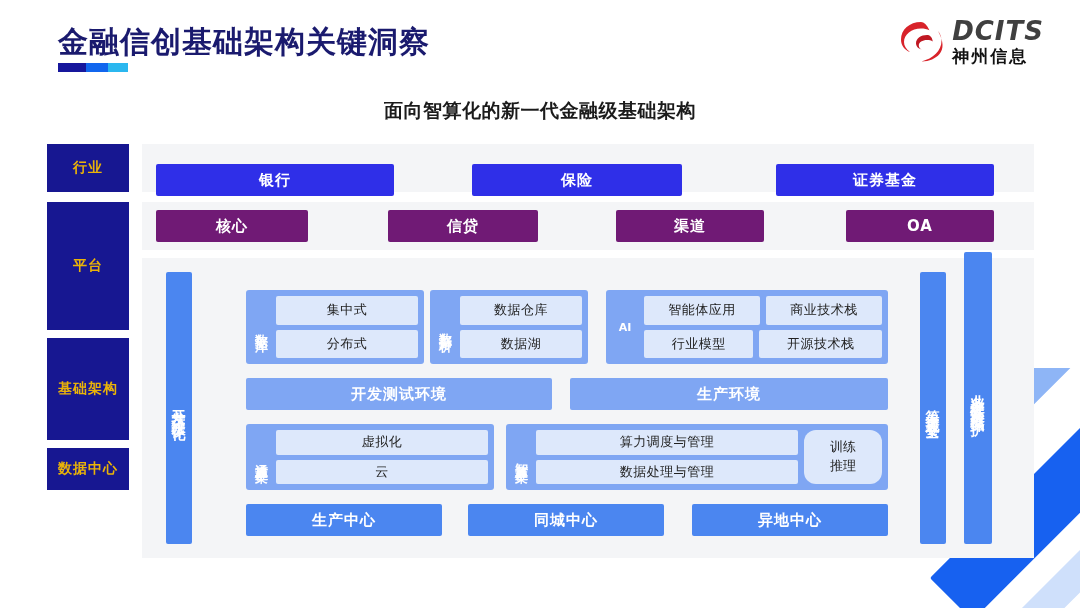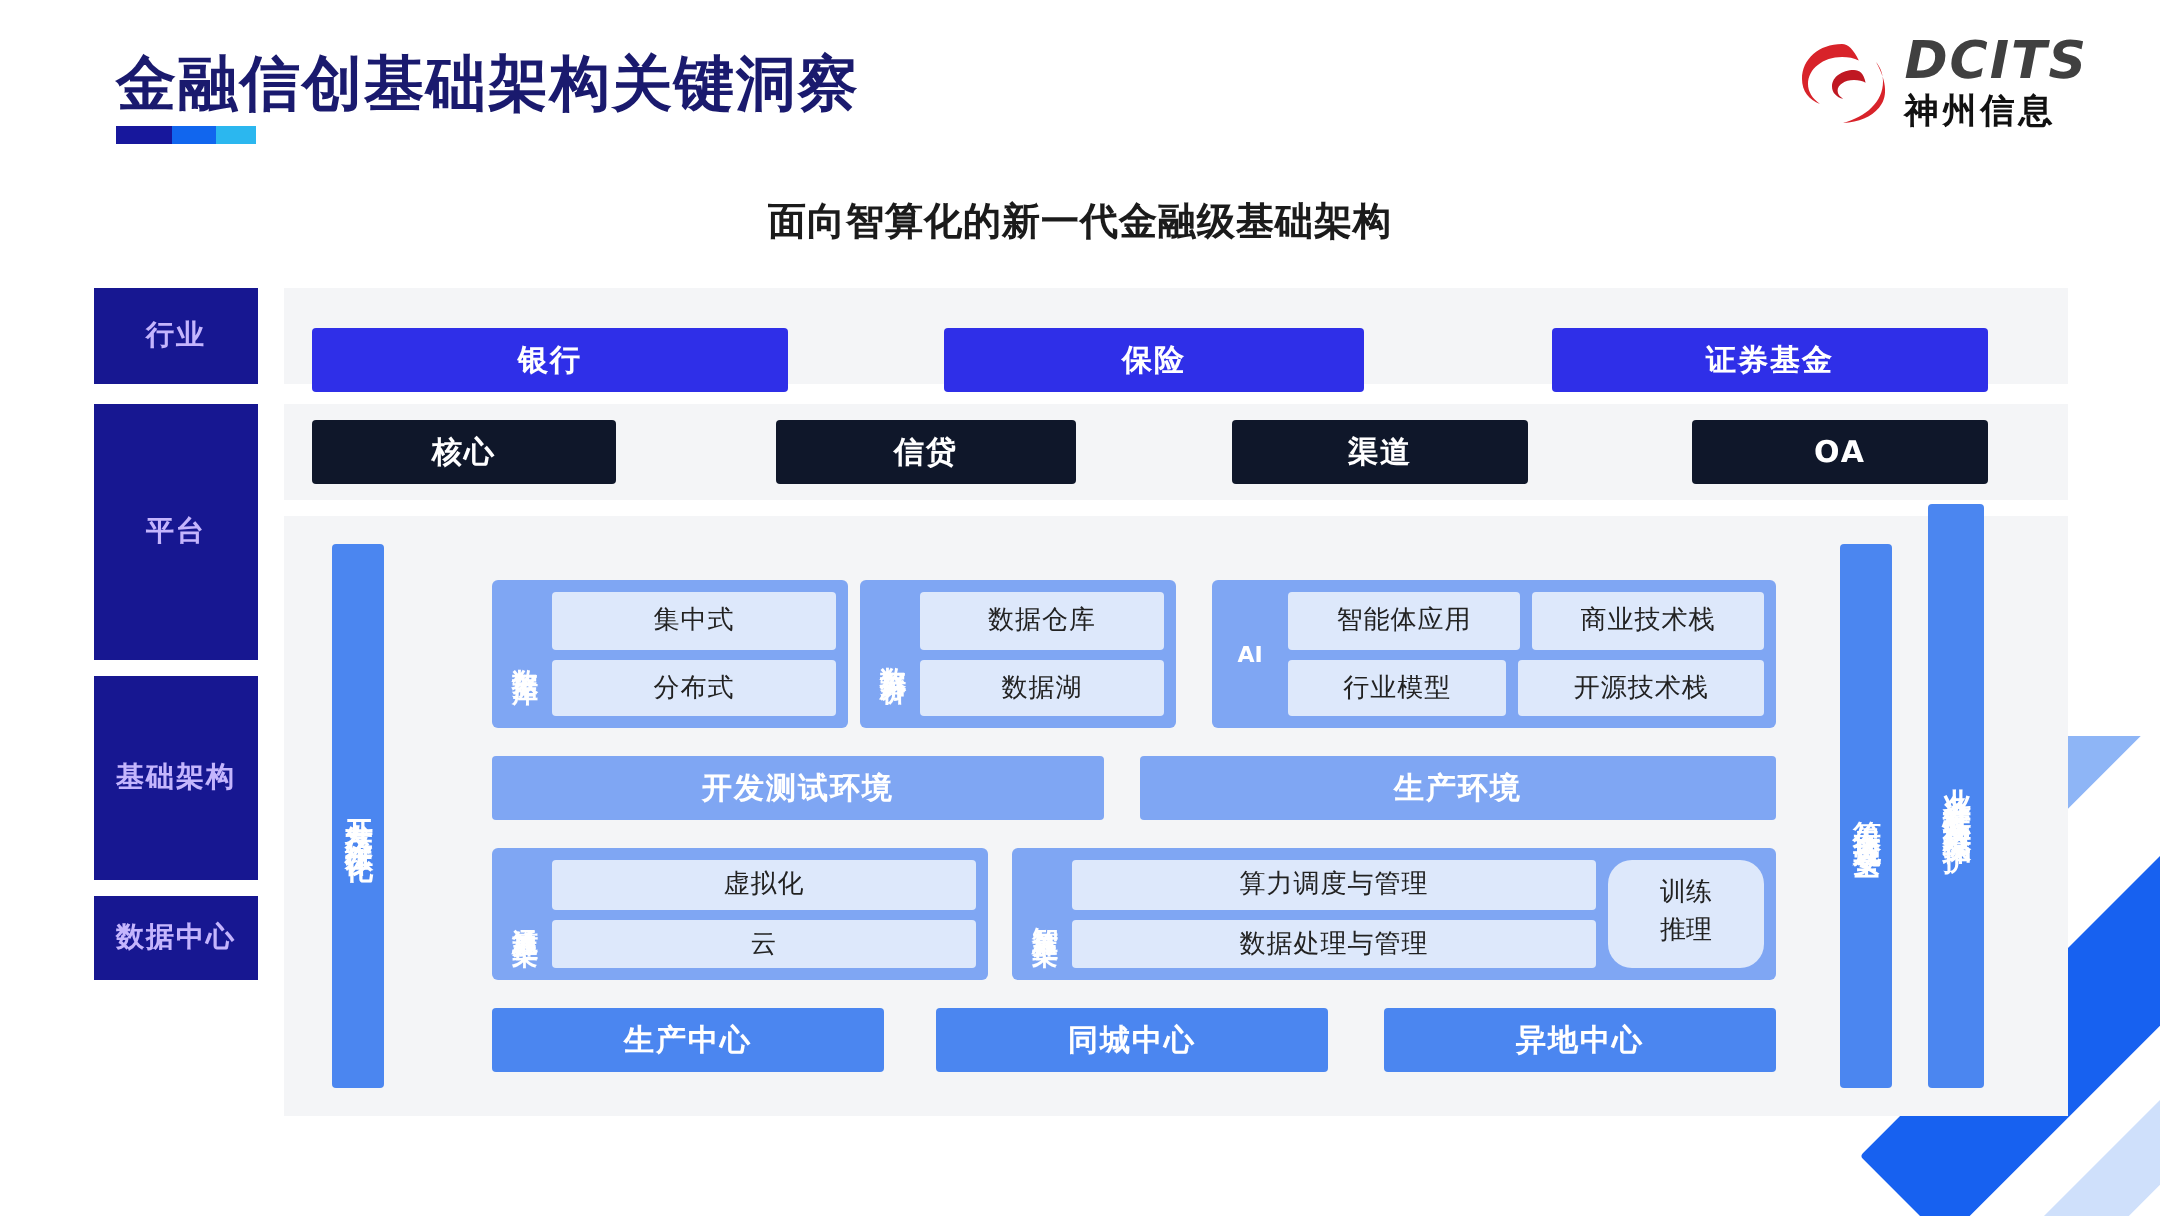--- a/index.html
+++ b/index.html
@@ -39,41 +39,41 @@
   .logo-cn{font-size:17px;font-weight:bold;color:#111;letter-spacing:2px;margin-top:4px;}
 
   .subtitle{
     position:absolute;left:0;right:0;top:98px;text-align:center;
     font-size:19px;font-weight:bold;color:#1b1b1b;letter-spacing:.5px;
   }
 
   
   .rail{position:absolute;left:47px;top:144px;width:82px;}
   .rail-item{
-    background:#171791;color:#c4b5fd;font-size:14px;font-weight:bold;
+    background:#171791;color:#eab308;font-size:14px;font-weight:bold;
     display:flex;align-items:center;justify-content:center;letter-spacing:1px;
   }
   .rail-hangye{height:48px;margin-bottom:10px;}
   .rail-yingyong{height:48px;margin-bottom:10px;}
   .rail-pingtai{height:128px;margin-bottom:8px;}
   .rail-jichu{height:102px;margin-bottom:8px;}
   .rail-shuju{height:42px;}
 
   
   .band{position:absolute;left:142px;right:46px;background:#f4f5f7;}
   .band-industry{top:144px;height:48px;}
   .band-app{top:202px;height:48px;}
 
   .chip{
     position:absolute;top:8px;height:32px;border-radius:2px;
     color:#fff;font-size:15px;font-weight:bold;
     display:flex;align-items:center;justify-content:center;letter-spacing:1px;
   }
   .chip-dark{background:#2f2fe8;margin-top:12px;}
-  .chip-blue{background:#0f172a;text-align:center;}
+  .chip-blue{background:#701a75;text-align:center;}
 
   
   .panel{position:absolute;left:142px;top:258px;right:46px;height:300px;background:#f4f5f7;}
 
   .vbar{
     position:absolute;border-radius:2px;background:#4b86f0;color:#fff;
     font-size:14px;font-weight:bold;
     display:flex;align-items:center;justify-content:center;
     writing-mode:vertical-rl;letter-spacing:3px;text-align:center;
   }

